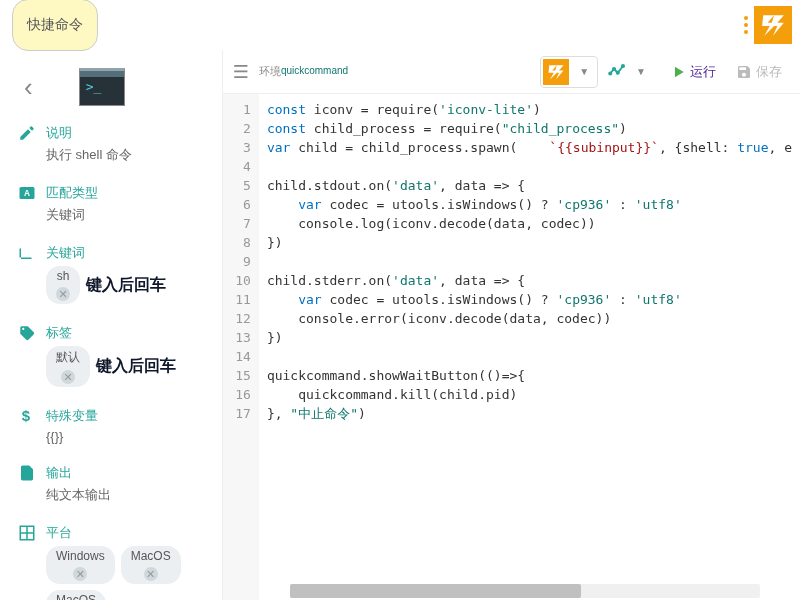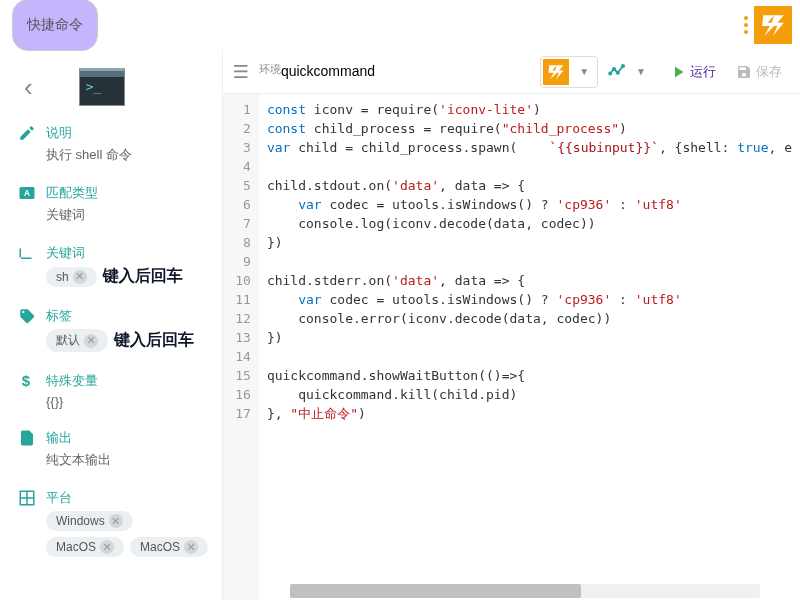--- a/index.html
+++ b/index.html
@@ -1,59 +1,59 @@
 <!DOCTYPE html>
 <html><head>
 <meta charset="utf-8">
 <style>
 * { box-sizing: border-box; margin: 0; padding: 0; }
 body { font-family: -apple-system, "Segoe UI", "PingFang SC", "Microsoft YaHei", sans-serif; font-size: 13px; color: #333; background: #fff; width: 800px; height: 600px; overflow: hidden; position: relative; }
 .topbar { height: 50px; display: flex; align-items: center; padding: 0 12px; position: relative; }
-.title-chip { border: 1px solid #ccc; border-radius: 16px; padding: 16px 14px; font-size: 14px; color: #555; background: #c4b5fd; }
+.title-chip { border: 1px solid #ccc; border-radius: 16px; padding: 16px 14px; font-size: 14px; color: #555; background: #fef9c3; }
 .app-logo { position: absolute; right: 8px; top: 6px; display: flex; align-items: center; gap: 6px; }
 .dots { display: flex; flex-direction: column; gap: 3px; }
 .dots span { width: 4px; height: 4px; background: #f59e0b; border-radius: 50%; display: inline-block; }
 .logo-sq { width: 38px; height: 38px; background: #f59e0b; display: flex; align-items: center; justify-content: center; color: #fff; font-weight: bold; }
 .logo-sq svg { width: 26px; height: 26px; }
 .main { display: flex; height: calc(100% - 50px); }
 .sidebar { width: 252px; padding: 8px 12px 0 18px; overflow-y: auto; }
 .back-row { display: flex; align-items: center; gap: 40px; margin-bottom: 18px; padding-top: 10px; }
 .back-arrow { font-size: 26px; color: #888; cursor: pointer; padding: 0 6px; }
 .terminal-icon { width: 46px; height: 38px; background: linear-gradient(#546e7a 6px, #263238 6px); border: 1px solid #888; border-top: 3px solid #90a4ae; position: relative; }
 .terminal-icon::before { content: ">_"; position: absolute; left: 6px; top: 8px; color: #4dd0e1; font-family: monospace; font-size: 13px; }
 .section { margin-bottom: 20px; }
 .sec-head { display: flex; align-items: center; gap: 10px; margin-bottom: 4px; }
 .sec-icon { width: 18px; height: 18px; color: #26a69a; display: flex; align-items: center; justify-content: center; flex-shrink: 0; }
 .sec-icon svg { width: 18px; height: 18px; fill: currentColor; }
 .sec-title { color: #26a69a; font-size: 13px; }
 .sec-body { padding-left: 28px; color: #666; font-size: 13px; }
 .tag-row { display: flex; flex-wrap: wrap; gap: 6px; align-items: center; margin-top: 4px; }
-.tag { background: #eceff1; border-radius: 14px; padding: 3px 10px; font-size: 12px; color: #555; display: inline-flex; align-items: center; gap: 4px; }
+.tag { background: #eceff1; border-radius: 14px; padding: 3px 10px; font-size: 12px; color: #555; display: inline-flex; align-items: center; gap: 4px; flex-direction: column; }
 .tag-x { color: #999; font-size: 11px; background: #cfd8dc; border-radius: 50%; width: 14px; height: 14px; display: inline-flex; align-items: center; justify-content: center; }
 .hint { color: #0f172a; font-size: 16px; font-weight: bold; }
 .editor-area { flex: 1; display: flex; flex-direction: column; border-left: 1px solid #eee; }
 .ed-toolbar { height: 44px; display: flex; align-items: center; border-bottom: 1px solid #eee; padding: 0 8px 0 0; position: relative; }
 .hamburger { width: 36px; color: #888; font-size: 18px; text-align: center; cursor: pointer; }
 .env-block { display: flex; flex-direction: row; font-size: 11px; color: #888; line-height: 1.3; }
-.env-name { font-size: 14px; color: #000000; }
+.env-name { font-size: 10px; color: #0f766e; }
 .lang-chip { margin-left: auto; display: flex; align-items: center; gap: 4px; background: #fff; border: 1px solid #ddd; border-radius: 4px; padding: 2px; }
 .lang-logo { width: 26px; height: 26px; background: #f59e0b; display: flex; align-items: center; justify-content: center; }
 .lang-logo svg { width: 18px; height: 18px; }
 .caret { color: #888; padding: 0 6px; font-size: 10px; }
 .tb-btn { display: flex; align-items: center; gap: 4px; padding: 0 10px; cursor: pointer; font-size: 13px; }
 .tb-btn.teal { color: #26a69a; }
 .tb-btn.green { color: #4c1d95; }
 .tb-btn.grey { color: #bbb; }
 .code-wrap { flex: 1; display: flex; font-family: Consolas, Monaco, monospace; font-size: 13px; line-height: 19px; overflow: hidden; background: #fff; }
 .gutter { background: #f7f7f7; color: #999; text-align: right; padding: 6px 8px 6px 12px; user-select: none; min-width: 36px; }
 .gutter div { height: 19px; }
 .code { padding: 6px 8px; white-space: pre; overflow-x: auto; color: #333; flex: 1; }
 .code .line { height: 19px; }
 .kw { color: #0070c1; }
-.str { color: #b91c1c; }
+.str { color: #0f766e; }
 .tmpl { color: #a31515; margin-left: 32px; }
 .scrollbar-h { height: 14px; background: #f0f0f0; margin: 0 40px 0 290px; position: absolute; bottom: 2px; left: 0; right: 0; border-radius: 2px; }
 .scrollbar-h .thumb { height: 100%; background: #c0c0c0; width: 62%; border-radius: 2px; }
 </style>
 </head>
 <body>
 
 <div class="topbar">
   <div class="title-chip">快捷命令</div>
   <div class="app-logo">

